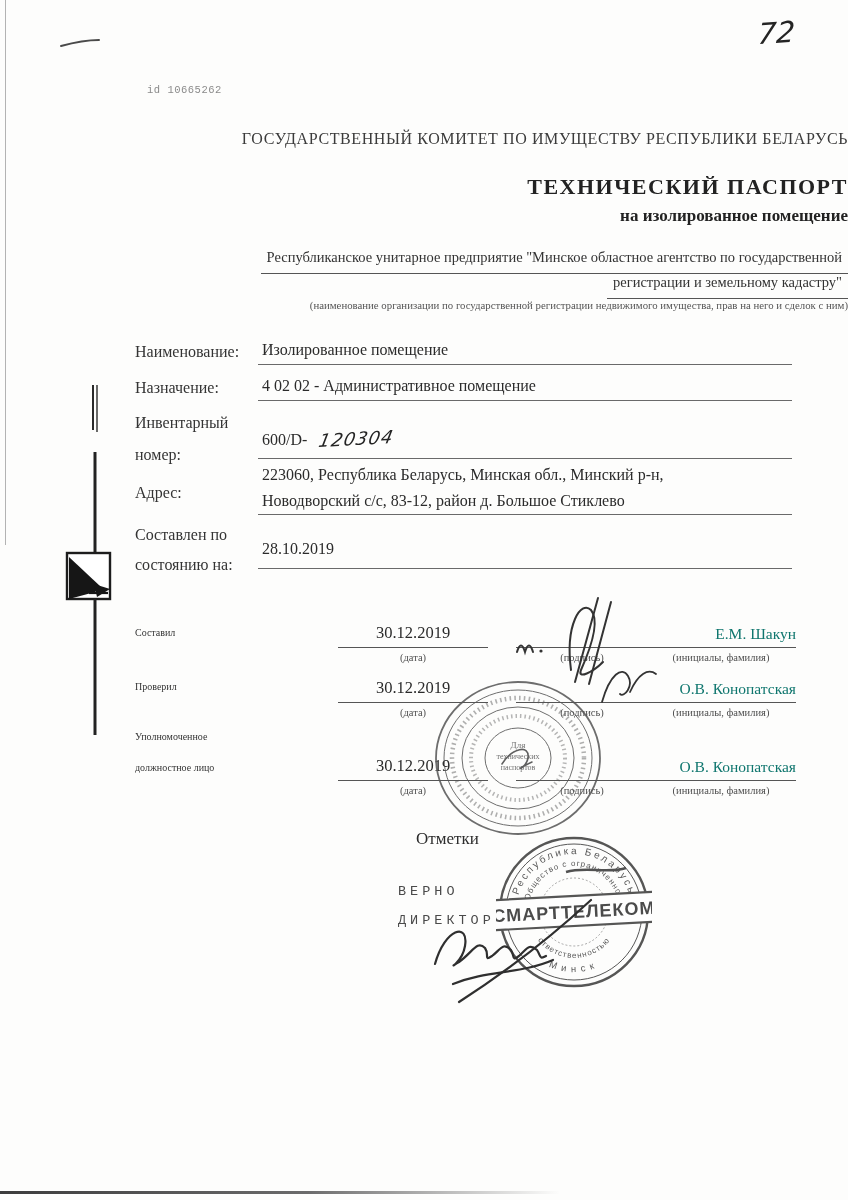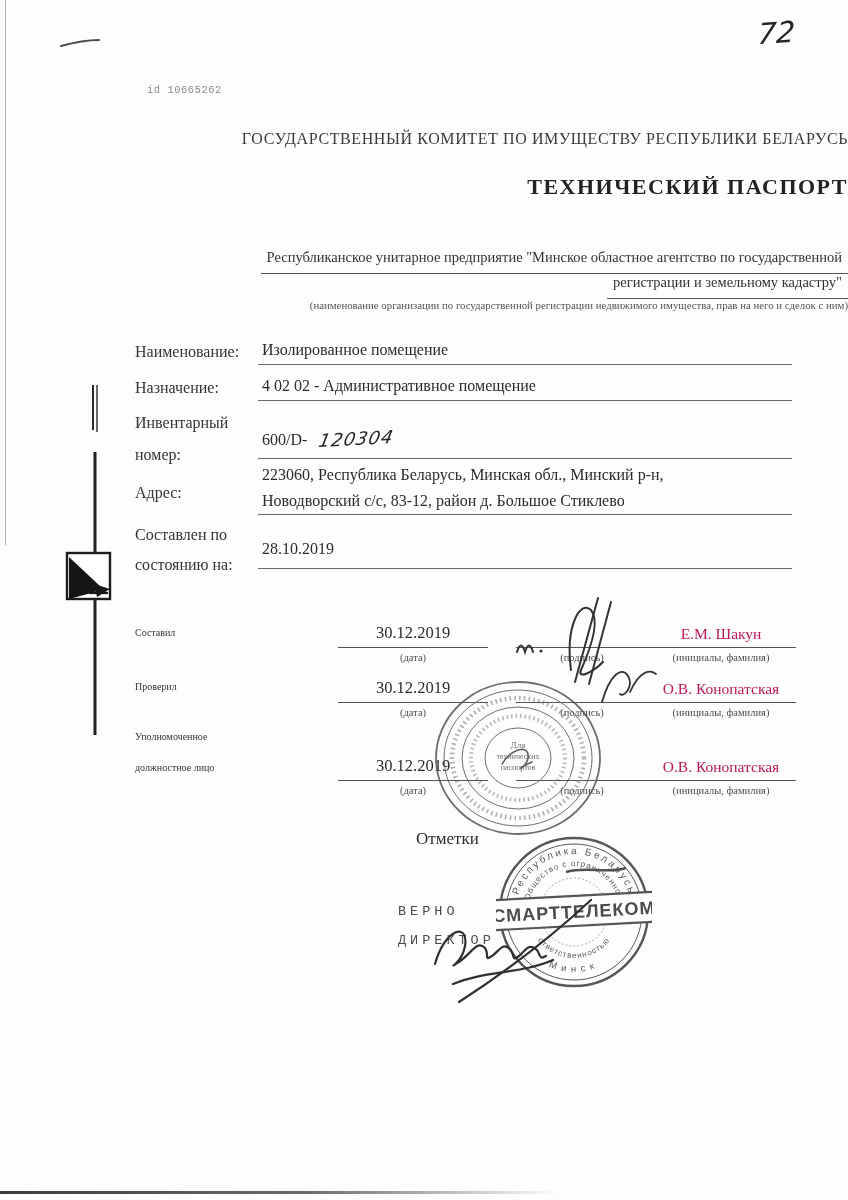--- a/index.html
+++ b/index.html
@@ -15,25 +15,25 @@
   .subtitle{top:206px;font-size:17px;font-weight:bold;color:#222;}
   .orgline{font-size:14.5px;color:#333;}
   .orgline span{display:inline-block;border-bottom:1.4px solid #555;padding:0 6px 7px;}
   .orgcap{top:299px;font-size:10.8px;color:#555;}
   .flabel{left:135px;font-size:16px;color:#343434;}
   .fvalue{left:262px;font-size:16px;color:#2b2b2b;}
   .fline{left:258px;width:534px;height:0;border-bottom:1.3px solid #6a6a6a;}
   .hand{font-family:"DejaVu Sans",sans-serif;font-style:italic;color:#242424;}
   .siglabel{left:135px;font-size:10px;color:#343434;}
   .sigdate{left:338px;width:150px;text-align:center;font-size:16.5px;color:#2b2b2b;}
-  .signame{left:646px;width:150px;text-align:center;font-size:15.5px;color:#be185d;}
+  .signame{left:646px;width:150px;text-align:right;font-size:15.5px;color:#0f766e;}
   .sline{height:0;border-bottom:1.4px solid #555;}
   .cap{font-size:10.5px;color:#4f4f4f;text-align:center;}
   .typewriter{font-family:"Liberation Mono","DejaVu Sans Mono",monospace;
-    font-size:13.5px;letter-spacing:4px;color:#4a4a4a;margin-top:20px;}
+    font-size:13.5px;letter-spacing:4px;color:#4a4a4a;}
   .scanid{font-family:Liberation Mono, monospace;font-size:10.5px;color:#8a8a8a;letter-spacing:.5px;}
   svg{display:block;}
 </style>
 </head>
 <body>
 
 <div class="page">
 
   <div class="abs" style="left:5px;top:0;width:1px;height:545px;background:#b3b3b3;"></div>
   <div class="abs" style="left:0;top:1191px;width:560px;height:3px;background:linear-gradient(to right,#3c3c3c,#6b6b6b 55%,rgba(110,110,110,0));"></div>
@@ -52,20 +52,21 @@
     <path d="M37 72 L37 173" stroke="#222" stroke-width="3" fill="none"></path>
     <rect x="9" y="173" width="43" height="46" fill="#ffffff" stroke="#1d1d1d" stroke-width="2.4"></rect>
     <path d="M11 177 L43 207 L37 212 L11 219 Z" fill="#161616"></path>
     <path d="M36 204 L52 209 L39 217 Z" fill="#161616"></path>
     <path d="M31 213 L50 213" stroke="#161616" stroke-width="2.2"></path>
     <path d="M37 219 L37 355" stroke="#222" stroke-width="3" fill="none"></path>
   </svg>
 
   <div class="abs ctr committee">ГОСУДАРСТВЕННЫЙ КОМИТЕТ ПО ИМУЩЕСТВУ РЕСПУБЛИКИ БЕЛАРУСЬ</div>
   <div class="abs ctr title">ТЕХНИЧЕСКИЙ ПАСПОРТ</div>
+  <div class="abs ctr subtitle">на изолированное помещение</div>
 
   <div class="abs ctr orgline" style="top:249px;">
     <span>Республиканское унитарное предприятие "Минское областное агентство по государственной</span>
   </div>
   <div class="abs ctr orgline" style="top:274px;">
     <span>регистрации и земельному кадастру"</span>
   </div>
   <div class="abs ctr orgcap">(наименование организации по государственной регистрации недвижимого имущества, прав на него и сделок с ним)</div>
 
   <div class="abs flabel" style="top:343px;">Наименование:</div>

